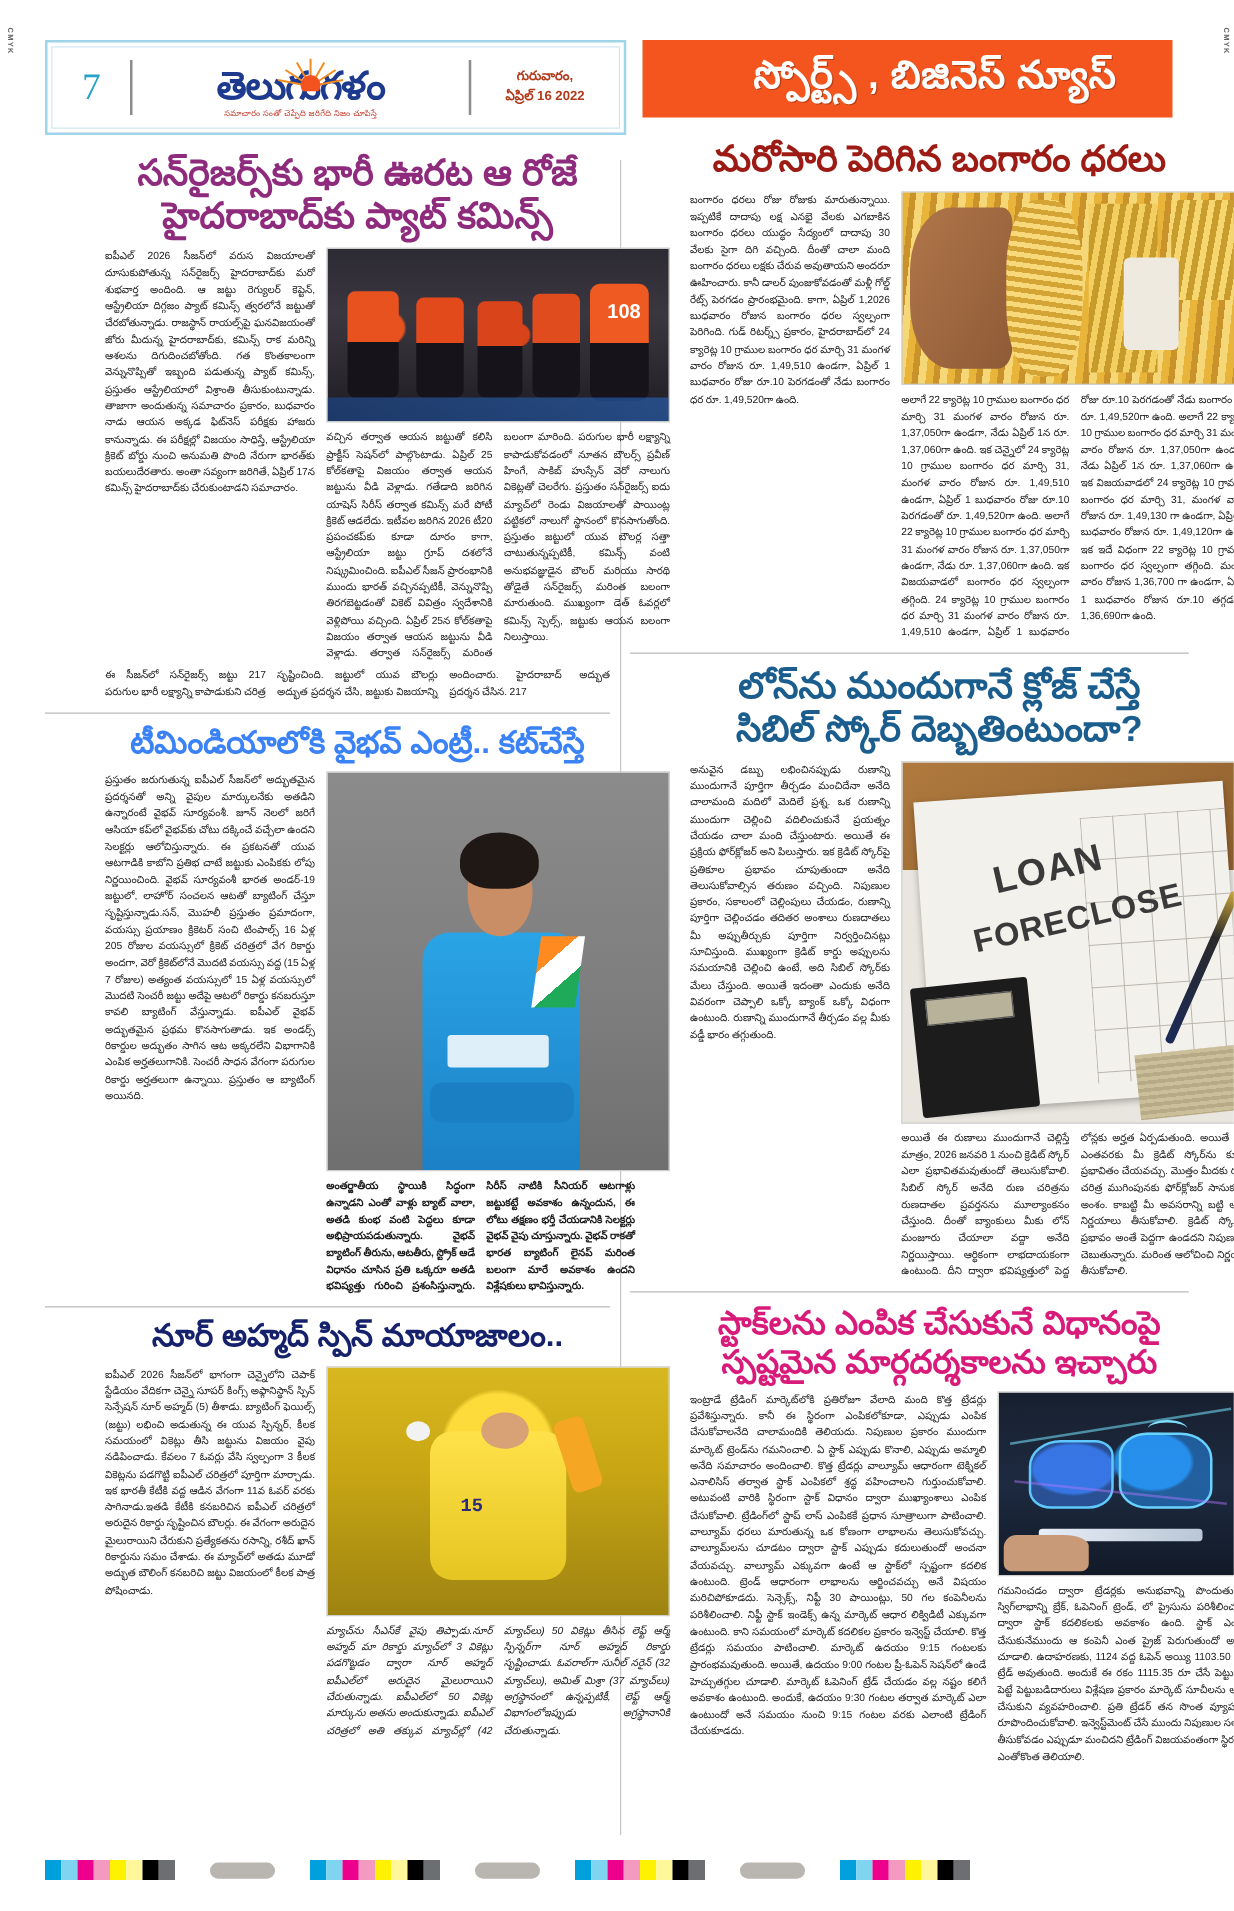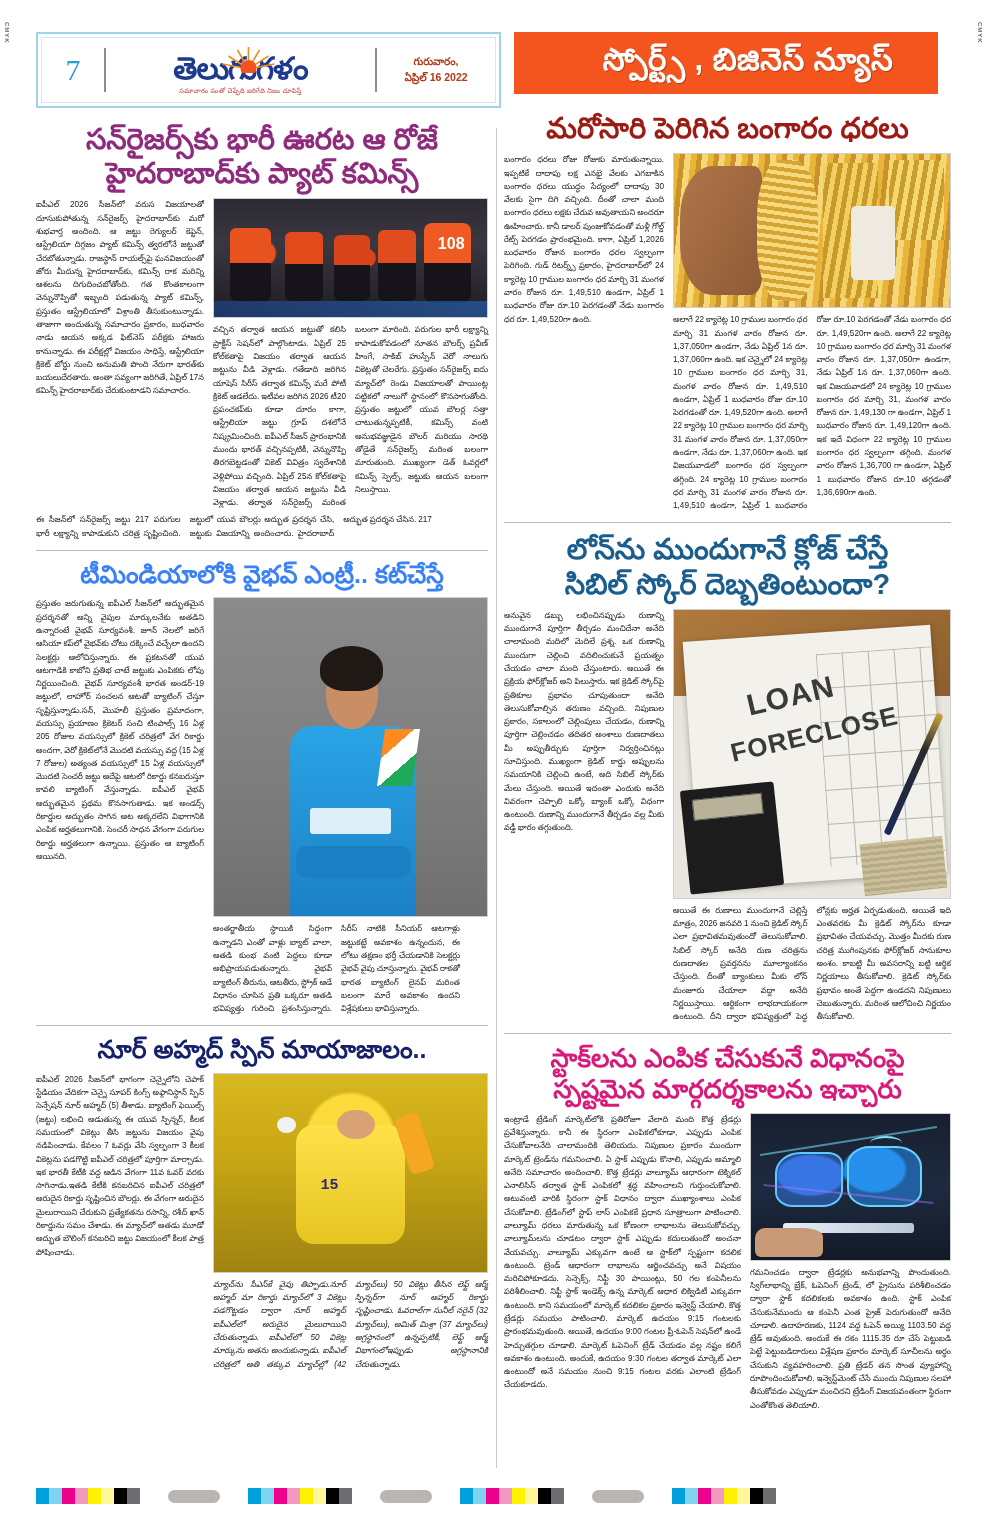--- a/index.html
+++ b/index.html
@@ -86,21 +86,21 @@
   .hl-purple { color:#8e2b7d; font-size:29px; }
   .hl-darkred{ color:#9c1b14; font-size:29px; }
   .hl-maroon { color:#3b82f6; font-size:25px; }
   .hl-blue   { color:#1b5e8e; font-size:29px; }
   .hl-navy   { color:#16216b; font-size:25px; }
   .hl-pink   { color:#d81b7a; font-size:26px; }
 
   hr.rule { border:none; border-top:1px solid #b9b9b9; margin:10px 0 9px; }
 
   
-  .art { font-size:0; }
+  .art { font-size:0;margin-left:48px; }
   .txtcol {
     font-size: 8.2px; line-height: 1.62; color:#1a1a1a;
     text-align: justify; text-justify: inter-word;
     hyphens:auto; word-spacing:-0.3px;
   }
   .flow3 { column-count:3; column-gap:9px; }
   .flow2 { column-count:2; column-gap:9px; }
   .flow1 { column-count:1; }
 
   .media-row { display:flex; gap:9px; align-items:flex-start; }
@@ -224,21 +224,21 @@
 
     <div class="art">
       <h1 class="hl hl-purple">
         <span>సన్‌రైజర్స్‌కు భారీ ఊరట ఆ రోజే</span><br>
         <span>హైదరాబాద్‌కు ప్యాట్ కమిన్స్</span>
       </h1>
 
       <div class="media-row">
         <div class="text-col txtcol flow1" style="width:168px;flex:0 0 168px;">ఐపీఎల్ 2026 సీజన్‌లో వరుస విజయాలతో దూసుకుపోతున్న సన్‌రైజర్స్ హైదరాబాద్‌కు మరో శుభవార్త అందింది. ఆ జట్టు రెగ్యులర్ కెప్టెన్, ఆస్ట్రేలియా దిగ్గజం ప్యాట్ కమిన్స్ త్వరలోనే జట్టుతో చేరబోతున్నాడు. రాజస్థాన్ రాయల్స్‌పై ఘనవిజయంతో జోరు మీదున్న హైదరాబాద్‌కు, కమిన్స్ రాక మరిన్ని ఆశలను దిగుదించబోతోంది. గత కొంతకాలంగా వెన్నునొప్పితో ఇబ్బంది పడుతున్న ప్యాట్ కమిన్స్, ప్రస్తుతం ఆస్ట్రేలియాలో విశ్రాంతి తీసుకుంటున్నాడు. తాజాగా అందుతున్న సమాచారం ప్రకారం, బుధవారం నాడు ఆయన అక్కడ ఫిట్‌నెస్ పరీక్షకు హాజరు కానున్నాడు. ఈ పరీక్షల్లో విజయం సాధిస్తే, ఆస్ట్రేలియా క్రికెట్ బోర్డు నుంచి అనుమతి పొంది నేరుగా భారత్‌కు బయలుదేరతారు. అంతా సవ్యంగా జరిగితే, ఏప్రిల్ 17న కమిన్స్ హైదరాబాద్‌కు చేరుకుంటాడని సమాచారం.</div>
         <div class="media-col" style="width:275px;">
-          <div class="photo ph-srh" style="width:275px;height:120px;">
+          <div class="photo ph-srh" style="width:275px;height:140px;">
             <div style="position:absolute;left:6%;top:24%;width:15%;height:62%;background:linear-gradient(180deg,#e8521f 0 48%,#16141a 48%);border-radius:6px;"></div>
             <div style="position:absolute;left:26%;top:28%;width:14%;height:58%;background:linear-gradient(180deg,#e24a1c 0 46%,#16141a 46%);border-radius:6px;"></div>
             <div style="position:absolute;left:44%;top:30%;width:13%;height:56%;background:linear-gradient(180deg,#d9441a 0 46%,#16141a 46%);border-radius:6px;"></div>
             <div style="position:absolute;left:60%;top:26%;width:14%;height:60%;background:linear-gradient(180deg,#e04c1e 0 47%,#16141a 47%);border-radius:6px;"></div>
             <div style="position:absolute;left:77%;top:20%;width:17%;height:68%;background:linear-gradient(180deg,#ef5a22 0 50%,#16141a 50%);border-radius:8px;"></div>
             <div style="position:absolute;left:82%;top:30%;color:#fff;font-size:16px;font-weight:bold;">108</div>
             <div style="position:absolute;left:0;bottom:0;width:100%;height:14%;background:linear-gradient(90deg,#1b4fa0,#2a6fd0);opacity:.55;"></div>
           </div>
           <div class="txtcol flow2" style="margin-top:5px;">
             <span>వచ్చిన తర్వాత ఆయన జట్టుతో కలిసి ప్రాక్టీస్ సెషన్‌లో పాల్గొంటాడు. ఏప్రిల్ 25 కోల్‌కతాపై విజయం తర్వాత ఆయన జట్టును వీడి వెళ్లాడు. గతేడాది జరిగిన యాషెస్ సిరీస్ తర్వాత కమిన్స్ మరే పోటీ క్రికెట్ ఆడలేదు. ఇటీవల జరిగిన 2026 టీ20 ప్రపంచకప్‌కు కూడా దూరం కాగా, ఆస్ట్రేలియా జట్టు గ్రూప్ దశలోనే నిష్క్రమించింది. ఐపీఎల్ సీజన్ ప్రారంభానికి ముందు భారత్ వచ్చినప్పటికీ, వెన్నునొప్పి తిరగబెట్టడంతో వికెట్ వివిత్రం స్వదేశానికి వెళ్లిపోయి వచ్చింది. ఏప్రిల్ 25న కోల్‌కతాపై విజయం తర్వాత ఆయన జట్టును వీడి వెళ్లాడు. తర్వాత సన్‌రైజర్స్ మరింత బలంగా మారింది.</span>
@@ -248,21 +248,21 @@
       </div>
       <div class="txtcol flow3" style="margin-top:4px;">ఈ సీజన్‌లో సన్‌రైజర్స్ జట్టు 217 పరుగుల భారీ లక్ష్యాన్ని కాపాడుకుని చరిత్ర సృష్టించింది. జట్టులో యువ బౌలర్లు అద్భుత ప్రదర్శన చేసి, జట్టుకు విజయాన్ని అందించారు. హైదరాబాద్ అద్భుత ప్రదర్శన చేసిన. 217</div>
     </div>
 
     <hr class="rule">
 
     <div class="art">
       <h1 class="hl hl-maroon">టీమిండియాలోకి వైభవ్ ఎంట్రీ.. కట్‌చేస్తే</h1>
       <div class="media-row">
         <div class="text-col txtcol flow1" style="width:168px;flex:0 0 168px;">ప్రస్తుతం జరుగుతున్న ఐపీఎల్ సీజన్‌లో అద్భుతమైన ప్రదర్శనతో అన్ని వైపుల మార్కులనేకు అతడిని ఉన్నారంటే వైభవ్ సూర్యవంశీ. జూన్ నెలలో జరిగే ఆసియా కప్‌లో వైభవ్‌కు చోటు దక్కించే వచ్చేలా ఉందని సెలక్టర్లు ఆలోచిస్తున్నారు. ఈ ప్రకటనతో యువ ఆటగాడికి కాబోని ప్రతిభ చాటే జట్టుకు ఎంపికకు లోపు నిర్ణయించింది. వైభవ్ సూర్యవంశీ భారత అండర్-19 జట్టులో, లాహోర్ సంచలన ఆటతో బ్యాటింగ్ చేస్తూ సృష్టిస్తున్నాడు.సన్, మొహలీ ప్రస్తుతం ప్రమాదంగా, వయస్సు ప్రయాణం క్రికెటర్ సంచి టింపాల్స్ 16 ఏళ్ల 205 రోజుల వయస్సులో క్రికెట్ చరిత్రలో వేగ రికార్డు అందగా, వెరో క్రికెట్‌లోనే మొదటి వయస్సు వద్ద (15 ఏళ్ల 7 రోజుల) అత్యంత వయస్సులో 15 ఏళ్ల వయస్సులో మొదటి సెంచరీ జట్టు అదేపై ఆటలో రికార్డు కనబరుస్తూ కావలి బ్యాటింగ్ వేస్తున్నాడు. ఐపీఎల్ వైభవ్ అద్భుతమైన ప్రథమ కొనసాగుతాడు. ఇక అండర్స్ రికార్డుల అద్భుతం సాగిన ఆట అక్కరలేని విభాగానికి ఎంపిక అర్హతలుగానికి. సెంచరీ సాధన వేగంగా పరుగుల రికార్డు అర్హతలుగా ఉన్నాయి. ప్రస్తుతం ఆ బ్యాటింగ్ అయినది.</div>
-        <div class="media-col" style="width:247px;">
+        <div class="media-col" style="width:247px;font-weight:bold;">
           <div class="photo ph-vaibhav" style="width:275px;height:320px;">
             <div class="torso"></div>
             <div class="tricolor"></div>
             <div class="head"></div>
             <div class="hair"></div>
             <div style="position:absolute;left:35%;top:66%;width:30%;height:8%;background:rgba(255,255,255,.85);border-radius:3px;"></div>
             <div style="position:absolute;left:30%;top:78%;width:42%;height:10%;background:#1b7fc4;border-radius:10px;"></div>
           </div>
           <div class="txtcol flow2" style="margin-top:5px;">
             <span>అంతర్జాతీయ స్థాయికి సిద్ధంగా ఉన్నాడని ఎంతో వాళ్లు బ్యాట్ వాలా, అతడి కుంభ వంటి పెద్దలు కూడా అభిప్రాయపడుతున్నారు. వైభవ్ బ్యాటింగ్ తీరును, ఆటతీరు, స్ట్రోక్ ఆడే విధానం చూసిన ప్రతి ఒక్కరూ అతడి భవిష్యత్తు గురించి ప్రశంసిస్తున్నారు.</span>

